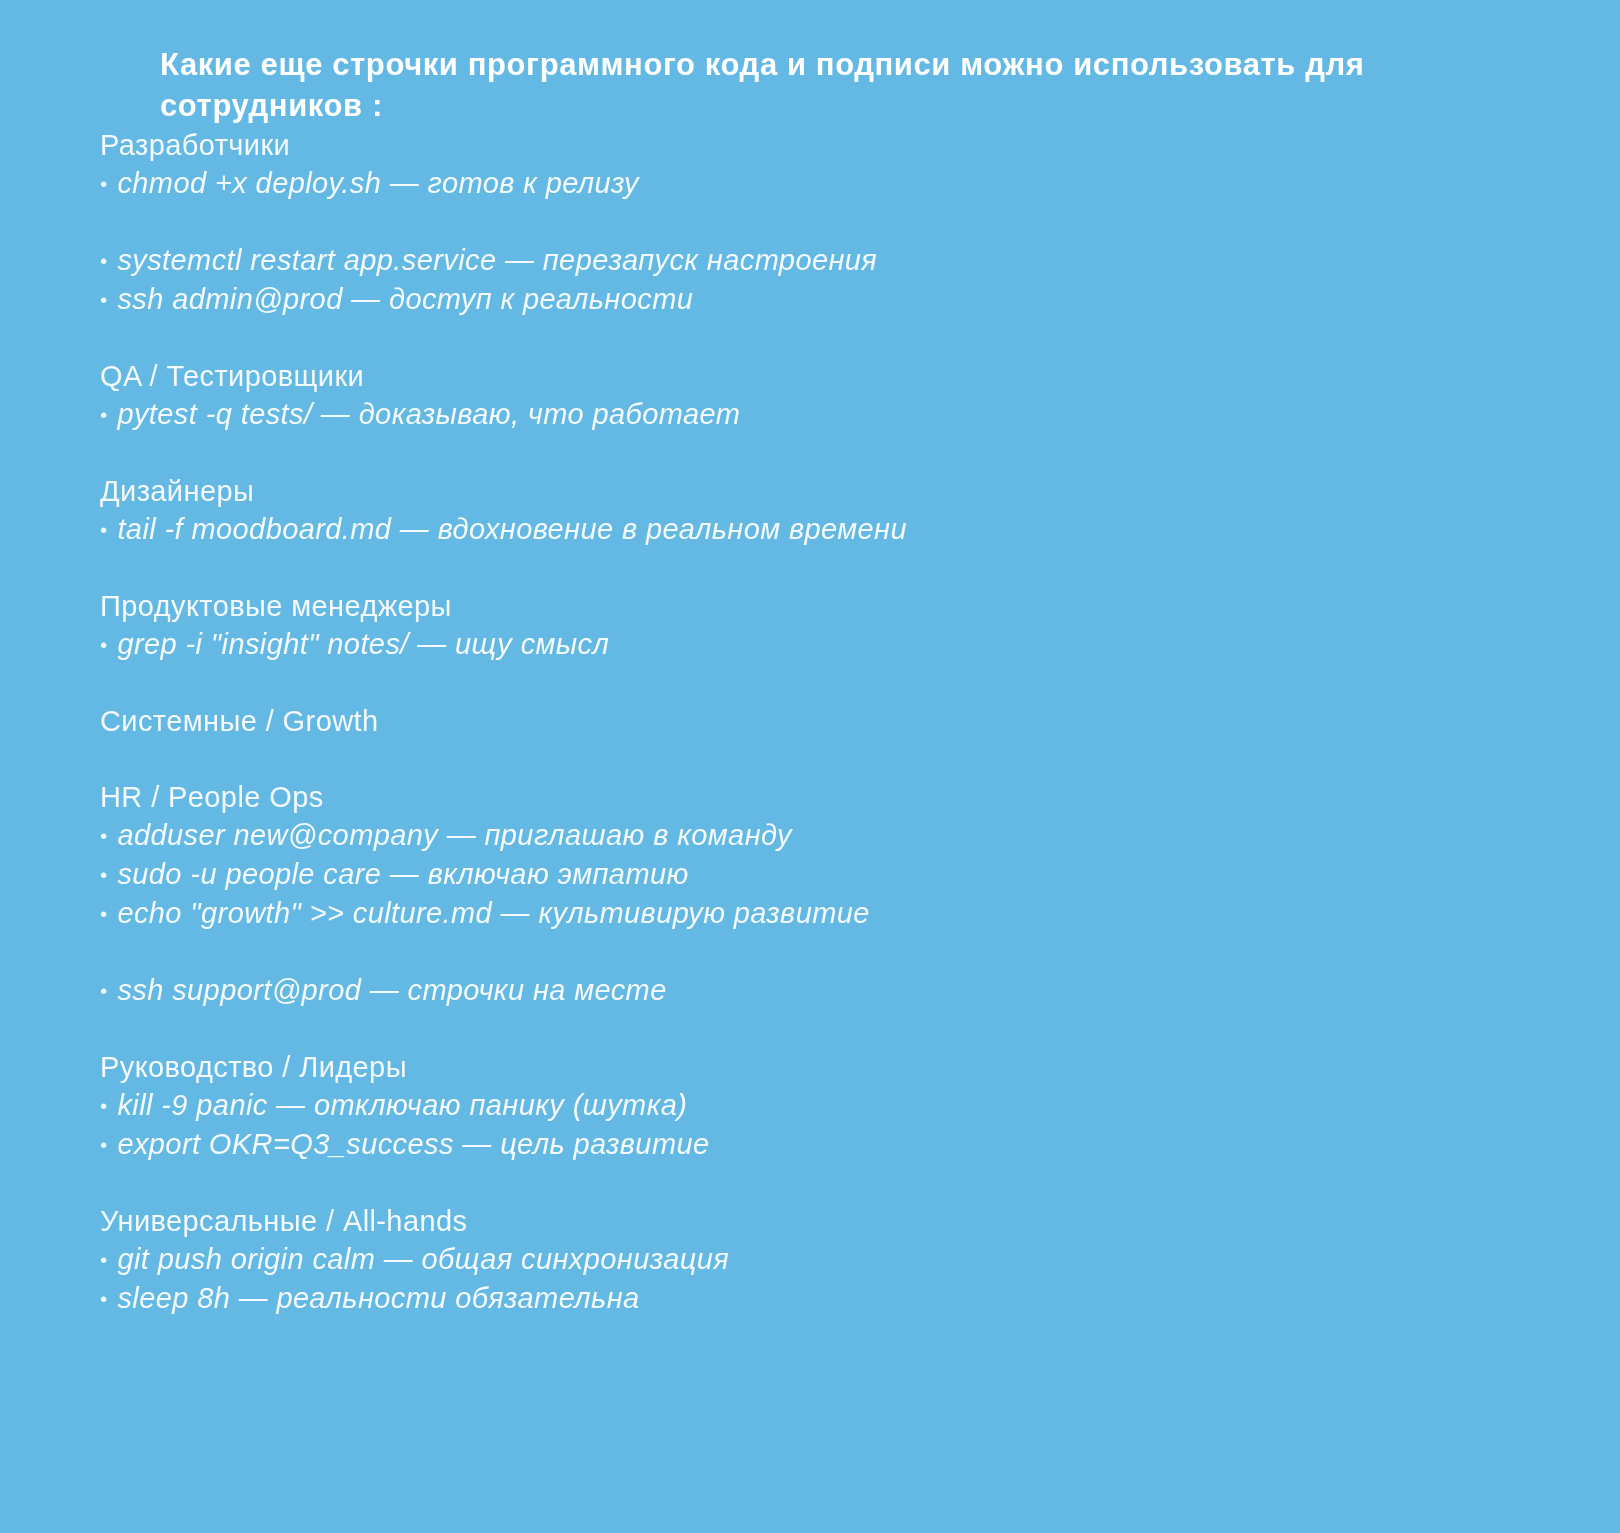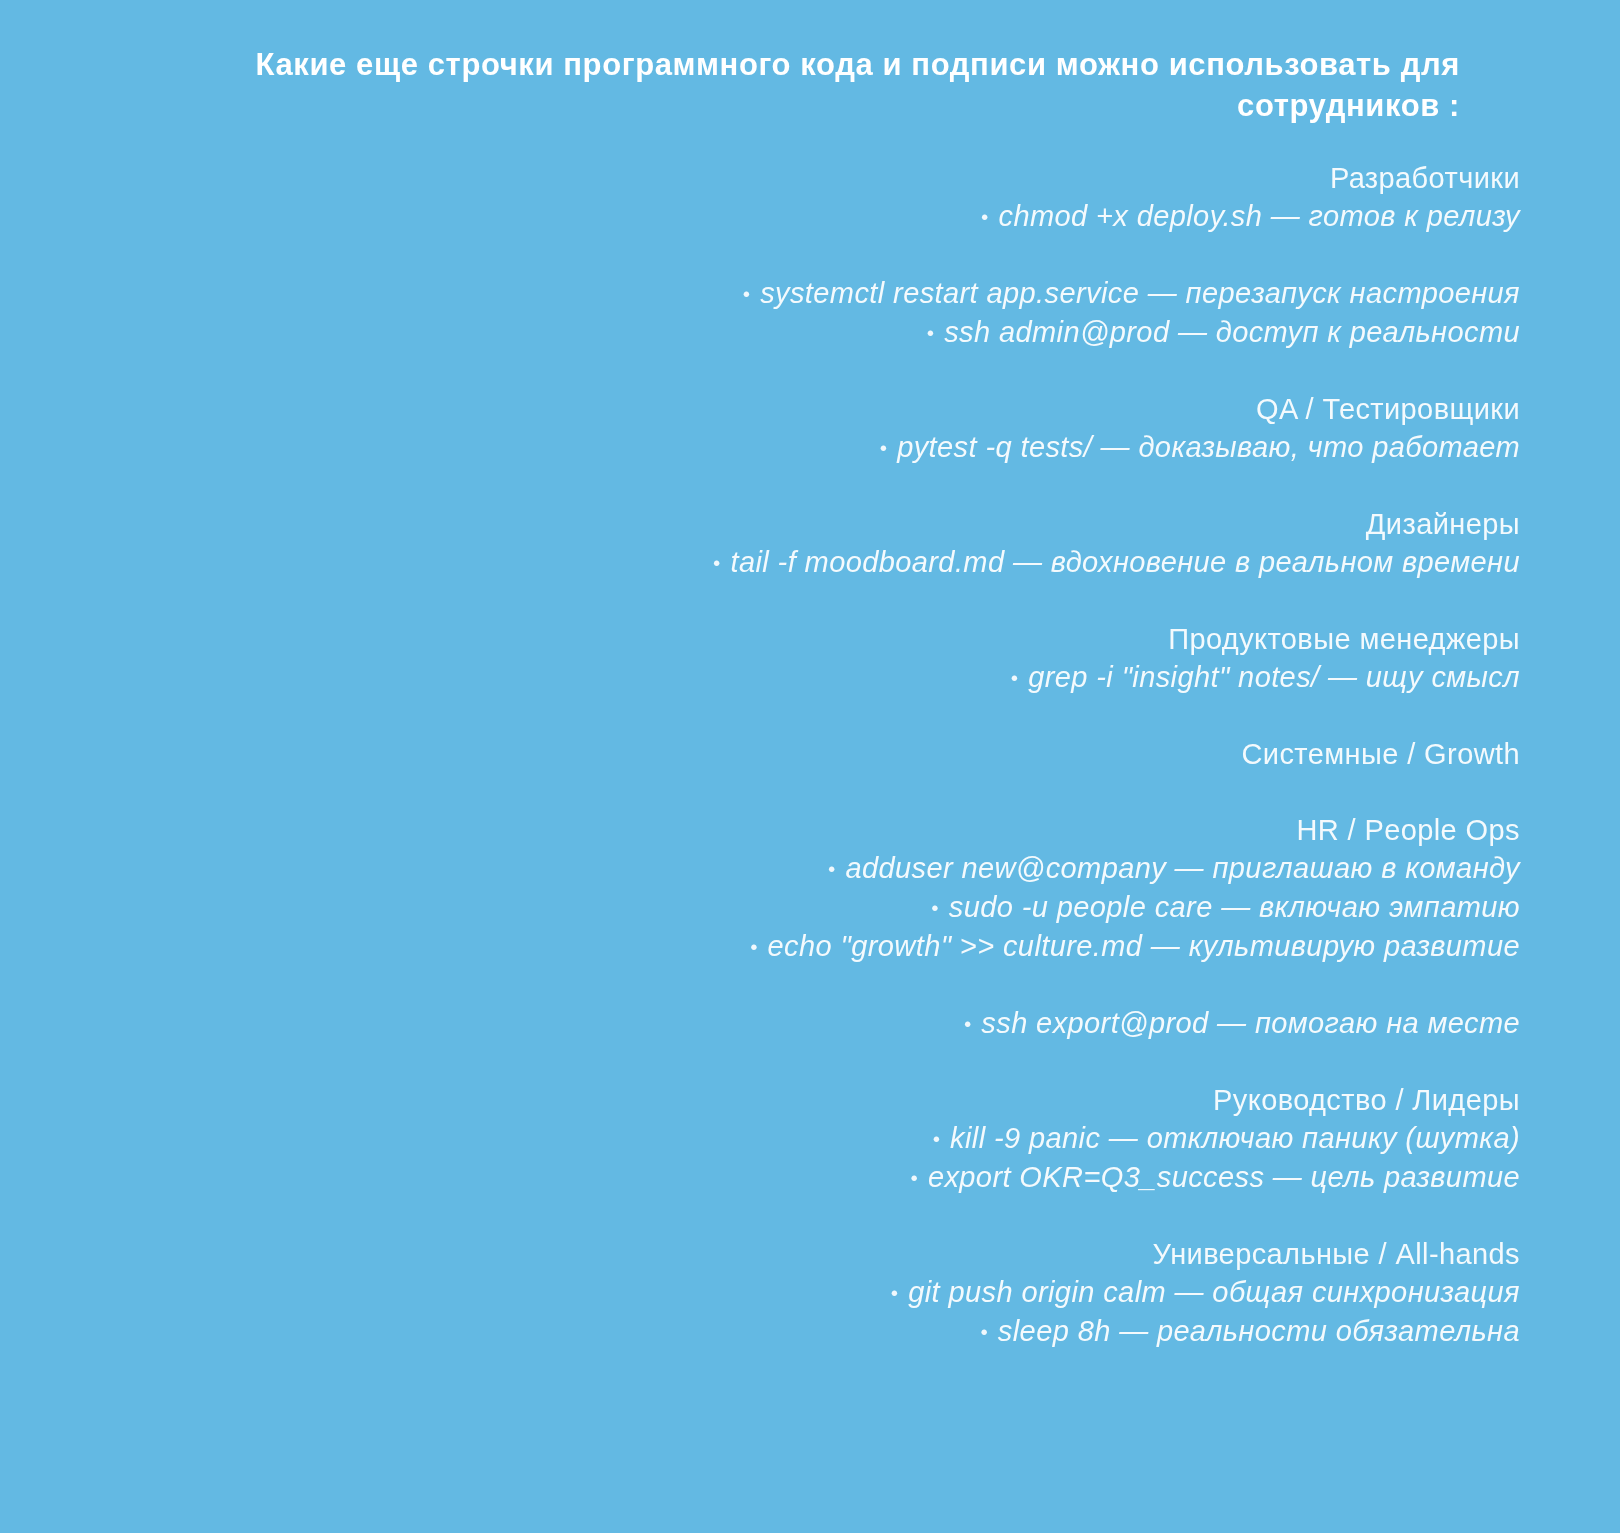--- a/index.html
+++ b/index.html
@@ -11,34 +11,33 @@
     height: 1533px;
     background: #63b9e3;
     font-family: "Liberation Sans", sans-serif;
     overflow: hidden;
   }
   .page {
     width: 1620px;
     height: 1302px;
     box-sizing: border-box;
     padding-top: 44px;
-    text-align: right;
+    text-align: left;
     color: #ffffff;
   }
   .title {
     margin: 0 auto;
     max-width: 1300px;
     font-size: 31px;
     line-height: 41px;
     font-weight: 700;
     letter-spacing: 0.6px;
     color: #ffffff;
   }
   .sections {
-    margin-top: 33px;
   }
   .section {
     margin: 0 auto 38px auto;
     max-width: 1420px;
   }
   .section-heading {
     font-size: 29px;
     line-height: 38px;
     font-weight: 300;
     letter-spacing: 0.4px;
@@ -89,21 +88,21 @@
       <div class="section">
         <div class="section-heading">Системные / Growth</div>
       </div>
       <div class="section">
         <div class="section-heading">HR / People Ops</div>
         <div class="list-item"><span class="bullet">•</span><span>adduser new@company — приглашаю в команду</span></div>
         <div class="list-item"><span class="bullet">•</span><span>sudo -u people care — включаю эмпатию</span></div>
         <div class="list-item"><span class="bullet">•</span><span>echo "growth" &gt;&gt; culture.md — культивирую развитие</span></div>
       </div>
       <div class="section">
-        <div class="list-item"><span class="bullet">•</span><span>ssh export@prod — помогаю на месте</span></div>
+        <div class="list-item"><span class="bullet">•</span><span>ssh support@prod — строчки на месте</span></div>
       </div>
       <div class="section">
         <div class="section-heading">Руководство / Лидеры</div>
         <div class="list-item"><span class="bullet">•</span><span>kill -9 panic — отключаю панику (шутка)</span></div>
         <div class="list-item"><span class="bullet">•</span><span>export OKR=Q3_success — цель развитие</span></div>
       </div>
       <div class="section">
         <div class="section-heading">Универсальные / All-hands</div>
         <div class="list-item"><span class="bullet">•</span><span>git push origin calm — общая синхронизация</span></div>
         <div class="list-item"><span class="bullet">•</span><span>sleep 8h — реальности обязательна</span></div>

